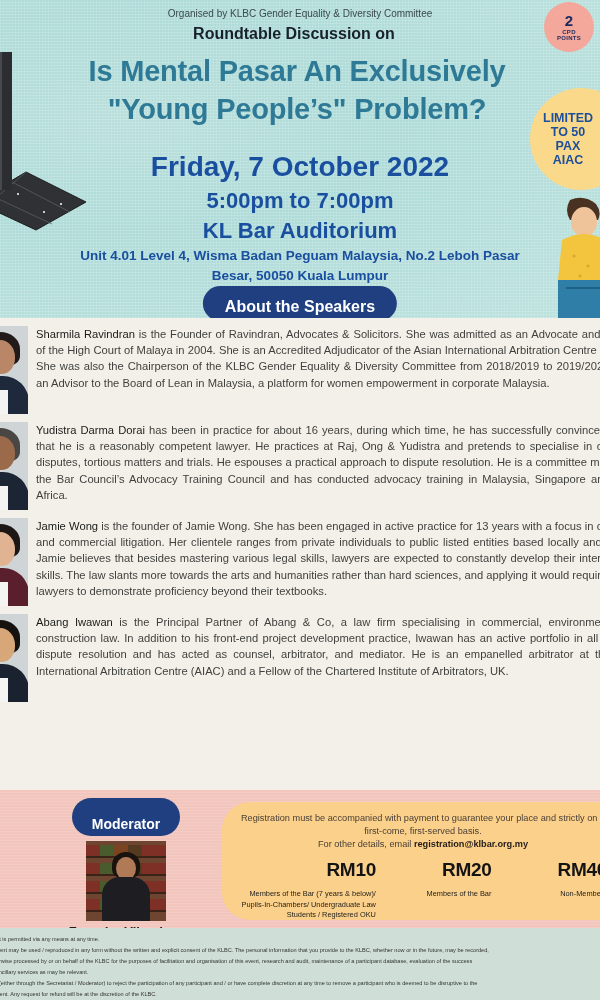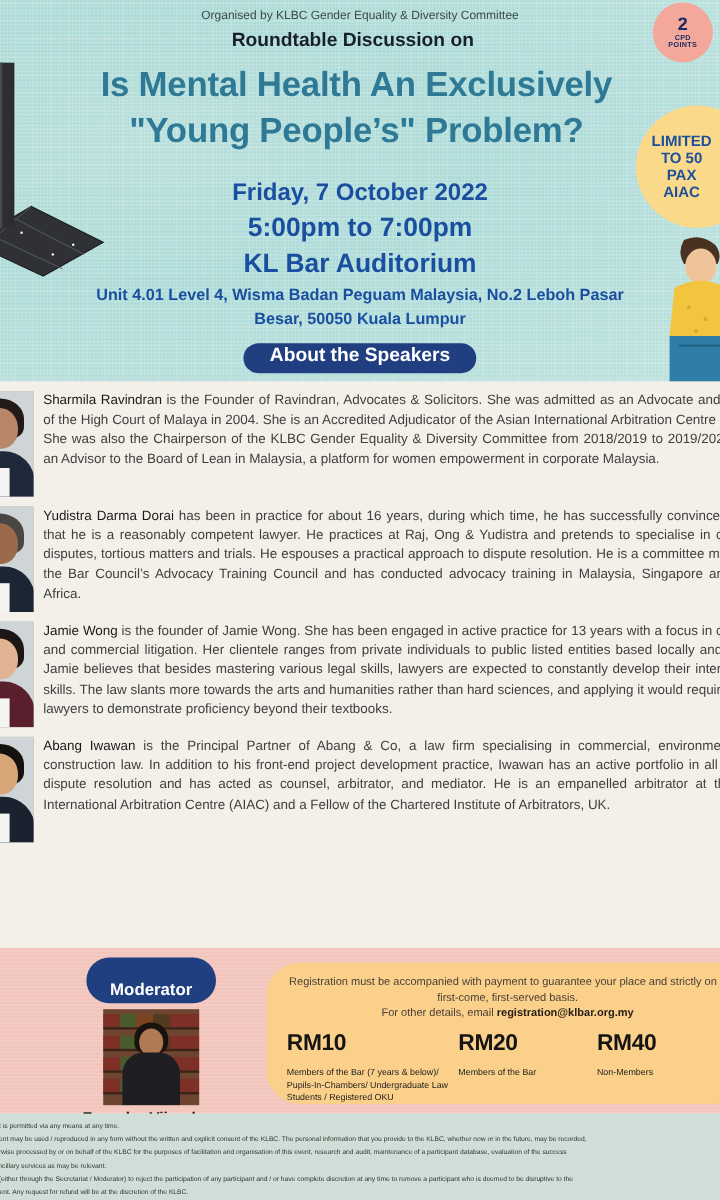--- a/index.html
+++ b/index.html
@@ -124,35 +124,35 @@
   }
   .headline .l2 { display: block; }
 
   .when-where {
     position: absolute;
     left: 0; right: 0; top: 148px;
     text-align: center;
     color: #1a4fa0;
     font-weight: bold;
   }
-  .when-where .date { font-size: 20px; line-height: 1.34; }
+  .when-where .date { font-size: 28px; line-height: 1.34; }
   .when-where .time { font-size: 22px; line-height: 1.34; }
   .when-where .venue { font-size: 22px; line-height: 1.42; }
   .when-where .addr1,
   .when-where .addr2 { font-size: 13.5px; line-height: 1.5; }
 
   .about-pill {
     position: absolute;
     left: 50%;
     transform: translateX(-50%);
     top: 286px;
     background: #1f3f80;
     color: #ffffff;
     border-radius: 999px;
-    padding: 2px 22px 5px;
+    padding: 12px 22px 5px;
     font-size: 16px;
     font-weight: bold;
     white-space: nowrap;
   }
 
   
   .bios {
     position: absolute;
     left: 0; top: 318px;
     width: 600px;
@@ -296,21 +296,21 @@
     color: #4a4038;
     line-height: 1.42;
   }
   .fees-note b { color: #241d17; }
   .fees-row {
     display: flex;
     margin-top: 8px;
   }
   .fee-col {
     flex: 1 1 0;
-    text-align: left;
+    text-align: right;
     padding: 0 3px;
   }
   .fee-col.c1 { flex: 1.25 1 0; }
   .fee-amount {
     font-size: 19px;
     font-weight: bold;
     color: #141414;
     letter-spacing: -0.3px;
   }
   .fee-desc {
@@ -384,21 +384,21 @@
       <span>LIMITED</span>
       <span>TO 50</span>
       <span>PAX</span>
       <span>AIAC</span>
     </div>
 
     <div class="organised">Organised by KLBC Gender Equality &amp; Diversity Committee</div>
     <div class="roundtable">Roundtable Discussion on</div>
 
     <div class="headline">
-      <span class="l1">Is Mental Health An Exclusively</span>
+      <span class="l1">Is Mental Pasar An Exclusively</span>
       <span class="l2">"Young People’s" Problem?</span>
     </div>
 
     <div class="when-where">
       <div class="date">Friday, 7 October 2022</div>
       <div class="time">5:00pm to 7:00pm</div>
       <div class="venue">KL Bar Auditorium</div>
       <div class="addr1">Unit 4.01 Level 4, Wisma Badan Peguam Malaysia, No.2 Leboh Pasar</div>
       <div class="addr2">Besar, 50050 Kuala Lumpur</div>
     </div>

